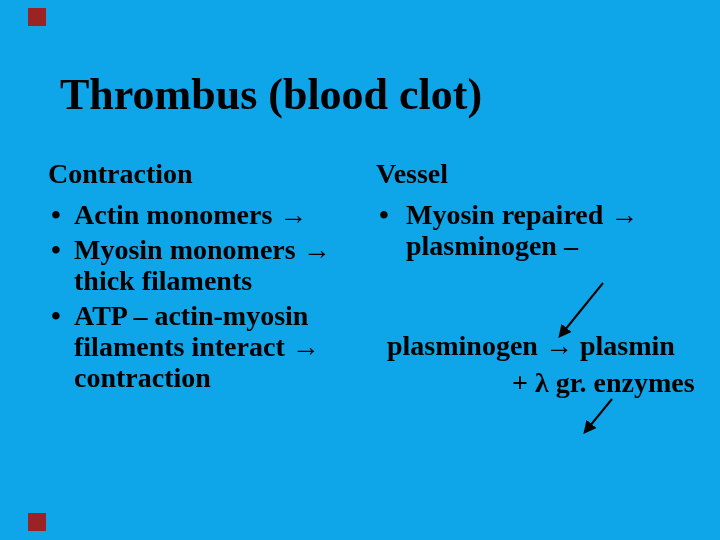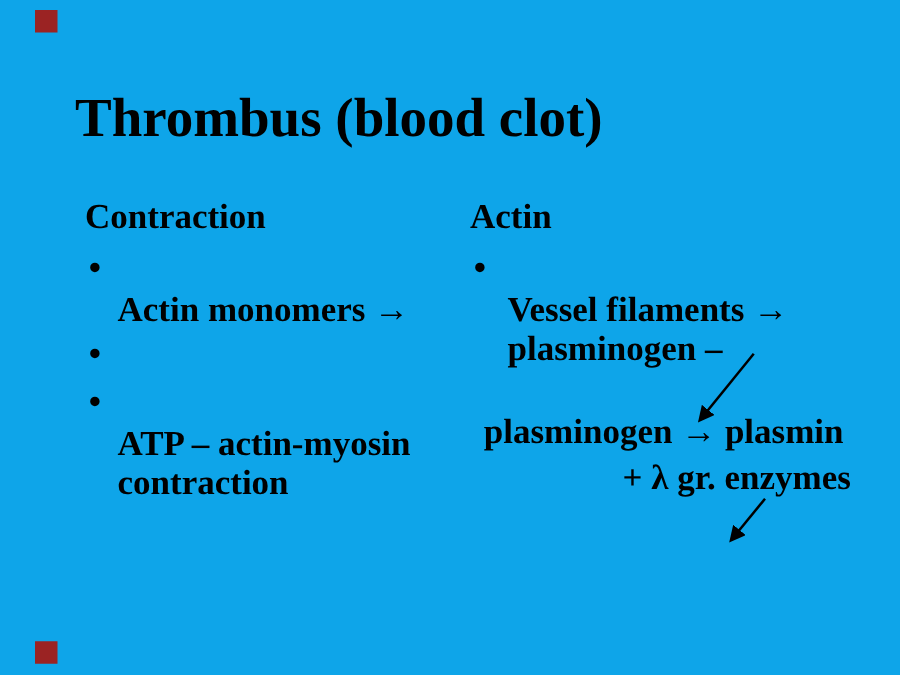--- a/index.html
+++ b/index.html
@@ -11,37 +11,37 @@
   .corner-sq { position:absolute; width:18px; height:18px; background:#9b2323; }
   .corner-sq.top    { left:28px; top:8px; }
   .corner-sq.bottom { left:28px; top:513px; }
 
   .title {
     position:absolute; left:60px; top:73px; margin:0;
     font-size:44px; line-height:44px; font-weight:bold; white-space:nowrap;
   }
 
   .col { position:absolute; top:158px; font-size:28px; line-height:31px; }
-  .col.left  { left:68px;  width:312px; }
+  .col.left  { left:48px;  width:312px; }
   .col.right { left:376px; width:330px; }
 
   .col-heading { margin:0 0 10px 0; white-space:nowrap; }
 
   .bullet { display:flex; margin:0 0 4px 0; }
   .bullet .marker {
     flex:0 0 auto; box-sizing:border-box; padding-left:3px;
   }
   .col.left  .bullet .marker { width:26px; }
   .col.right .bullet .marker { width:30px; }
-  .bullet .lines { flex:1 1 auto;margin-top:34px; }
+  .bullet .lines { flex:1 1 auto; }
   .bullet .lines div { white-space:nowrap; }
 
   .flow-line { position:absolute; font-size:28px; line-height:31px; white-space:nowrap; }
   .flow-step1  { left:387px; top:330px; }
-  .flow-step2  { left:498px; top:367px; }
+  .flow-step2  { left:512px; top:367px; }
   .flow-result { left:458px; top:445px; }
 
   .arrow-overlay {
     position:absolute; left:0; top:0; width:720px; height:540px;
     pointer-events:none;
   }
 </style>
 </head>
 <body>
 
@@ -58,39 +58,42 @@
     <div class="bullet">
       <span class="marker">•</span>
       <div class="lines">
         <div>Actin monomers →</div>
       </div>
     </div>
 
     <div class="bullet">
       <span class="marker">•</span>
       <div class="lines">
+        <div>Myosin monomers →</div>
+        <div>thick filaments</div>
       </div>
     </div>
 
     <div class="bullet">
       <span class="marker">•</span>
       <div class="lines">
         <div>ATP – actin-myosin</div>
+        <div>filaments interact →</div>
         <div>contraction</div>
       </div>
     </div>
   </div>
 
   <div class="col right">
-    <div class="col-heading">Actin</div>
+    <div class="col-heading">Vessel</div>
 
     <div class="bullet">
       <span class="marker">•</span>
       <div class="lines">
-        <div>Vessel filaments →</div>
+        <div>Myosin repaired →</div>
         <div>plasminogen –</div>
       </div>
     </div>
   </div>
 
   <div class="flow-line flow-step1">plasminogen → plasmin</div>
   <div class="flow-line flow-step2">+ λ gr. enzymes</div>
 
   <svg class="arrow-overlay" viewBox="0 0 720 540" xmlns="http://www.w3.org/2000/svg">
     <defs>

